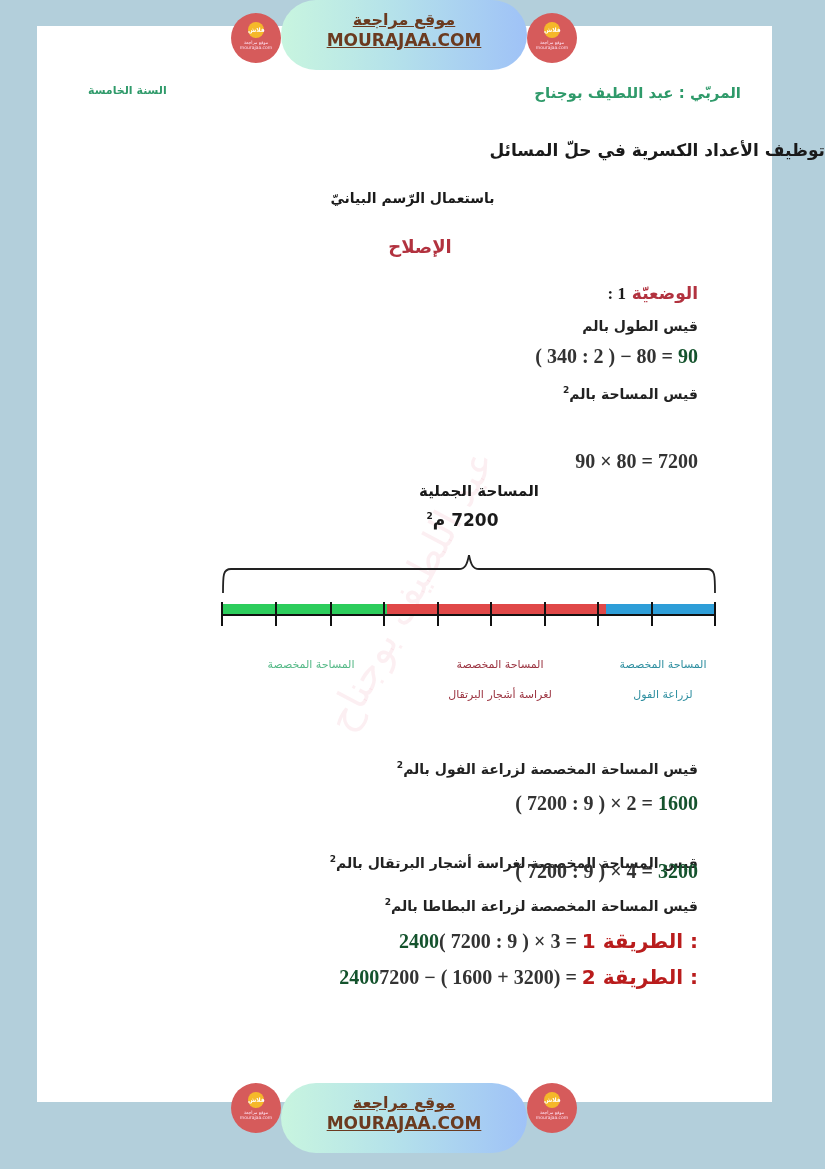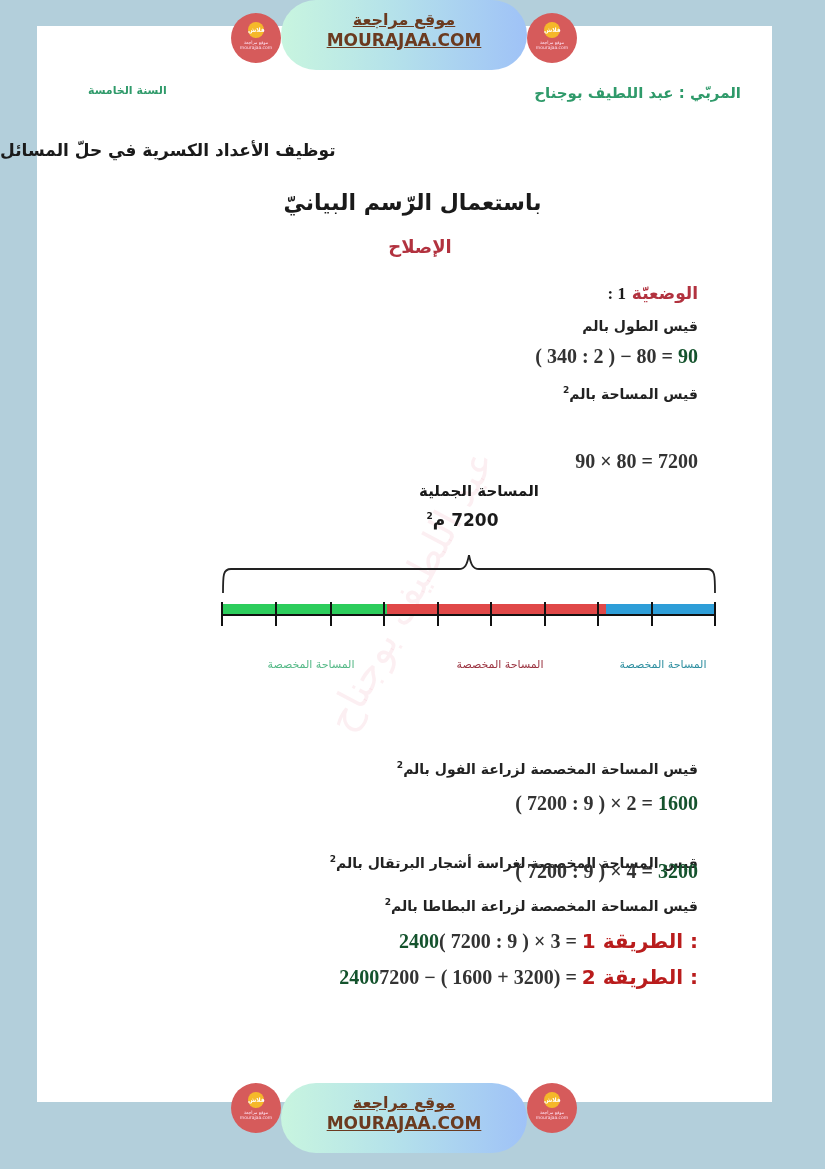--- a/index.html
+++ b/index.html
@@ -85,29 +85,29 @@
     }
     .header-grade {
       left: 88px; top: 84px;
       color: #2f9a6a;
       font-size: 11px;
       font-weight: bold;
       direction: rtl;
     }
     .title1 {
       left: 0; width: 825px; top: 140px;
-      text-align: left;
+      text-align: right;
       font-size: 17px; font-weight: bold;
       color: #1a1a1a;
       direction: rtl;
     }
     .title2 {
       left: 0; width: 825px; top: 190px;
       text-align: center;
-      font-size: 22px; font-weight: bold;
+      font-size: 14px; font-weight: bold;
       color: #1a1a1a;
       direction: rtl;
     }
     .title3 {
       left: 0; width: 840px; top: 236px;
       text-align: center;
       font-size: 18px; font-weight: bold;
       color: #b2323f;
       direction: rtl;
     }
@@ -267,23 +267,25 @@
 <div class="tick" style="left:544px;"></div>
 <div class="tick" style="left:597px;"></div>
 <div class="tick" style="left:651px;"></div>
 <div class="tick" style="left:714px;"></div>
 
 <div class="abs part-label green">
   <div>المساحة المخصصة</div>
 </div>
 <div class="abs part-label red">
   <div>المساحة المخصصة</div>
+  <div>لغراسة أشجار البرتقال</div>
 </div>
 <div class="abs part-label blue">
   <div>المساحة المخصصة</div>
+  <div>لزراعة الفول</div>
 </div>
 
 <div class="abs line lbl" style="top:760px;">
   <span>قيس المساحة المخصصة لزراعة الفول بالم</span><sup>2</sup>
 </div>
 <div class="abs line eq" style="top:792px;">
   <span>( 7200 : 9 ) × 2 = </span><span class="res">1600</span>
 </div>
 <div class="abs line lbl" style="top:854px;">
   <span>قيس المساحة المخصصة لغراسة أشجار البرتقال بالم</span><sup>2</sup>

